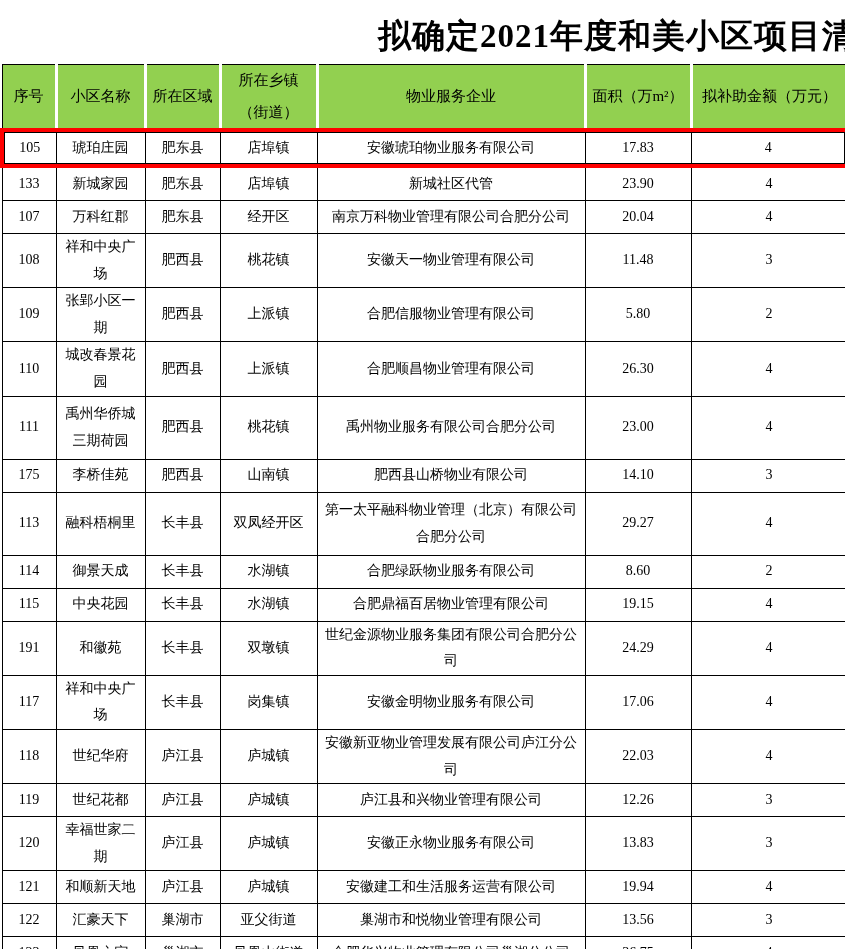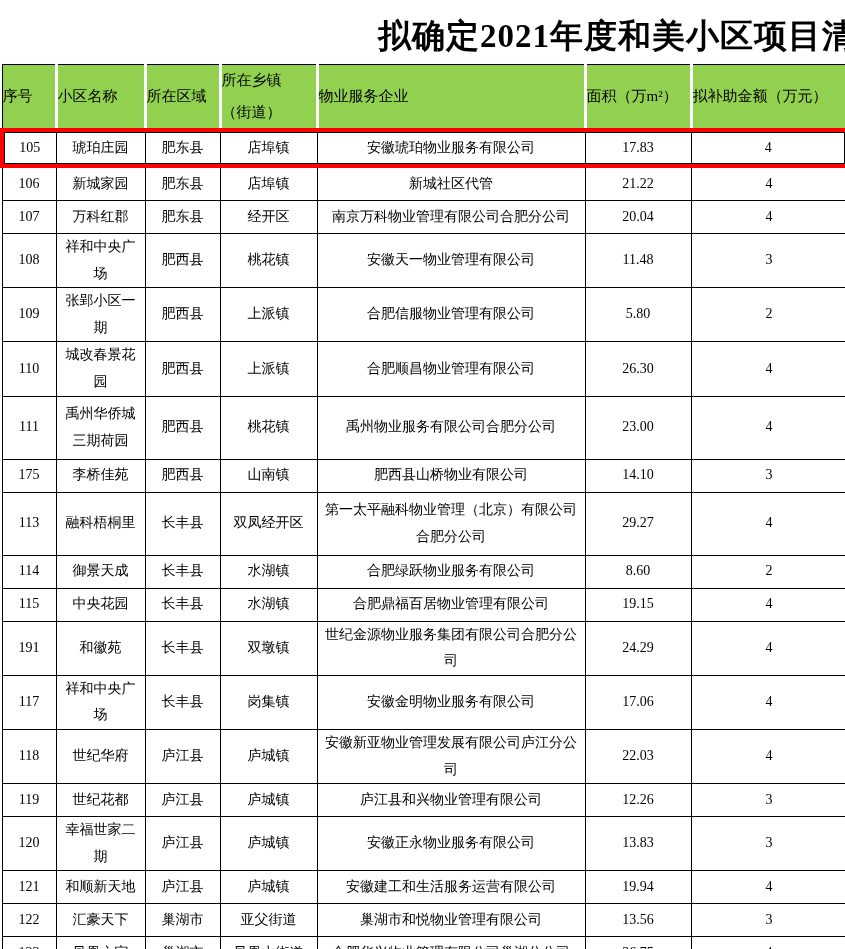--- a/index.html
+++ b/index.html
@@ -32,21 +32,21 @@
   }
   table.list th {
     background: #92D050;
     border-left: 3px solid #ffffff;
     border-right: 3px solid #ffffff;
     border-top: 1px solid #000000;
     border-bottom: 1px solid #000000;
     height: 62px;
     font-weight: normal;
     font-size: 15px;
-    text-align: left;
+    text-align: center;
     vertical-align: middle;
     white-space: pre-line;
     line-height: 2.1;
     padding: 0;
   }
   table.list th:first-child { border-left: 1px solid #000000; }
   table.list th:last-child  { border-right: 1px solid #000000; }
   table.list td {
     border: 1px solid #000000;
     height: 32px;
@@ -103,26 +103,26 @@
       <tr class="highlight">
     <td>105</td>
     <td>琥珀庄园</td>
     <td>肥东县</td>
     <td>店埠镇</td>
     <td>安徽琥珀物业服务有限公司</td>
     <td>17.83</td>
     <td>4</td>
   </tr>
       <tr>
-    <td>106</td>
+    <td>133</td>
     <td>新城家园</td>
     <td>肥东县</td>
     <td>店埠镇</td>
     <td>新城社区代管</td>
-    <td>21.22</td>
+    <td>23.90</td>
     <td>4</td>
   </tr>
       <tr>
     <td>107</td>
     <td>万科红郡</td>
     <td>肥东县</td>
     <td>经开区</td>
     <td>南京万科物业管理有限公司合肥分公司</td>
     <td>20.04</td>
     <td>4</td>

